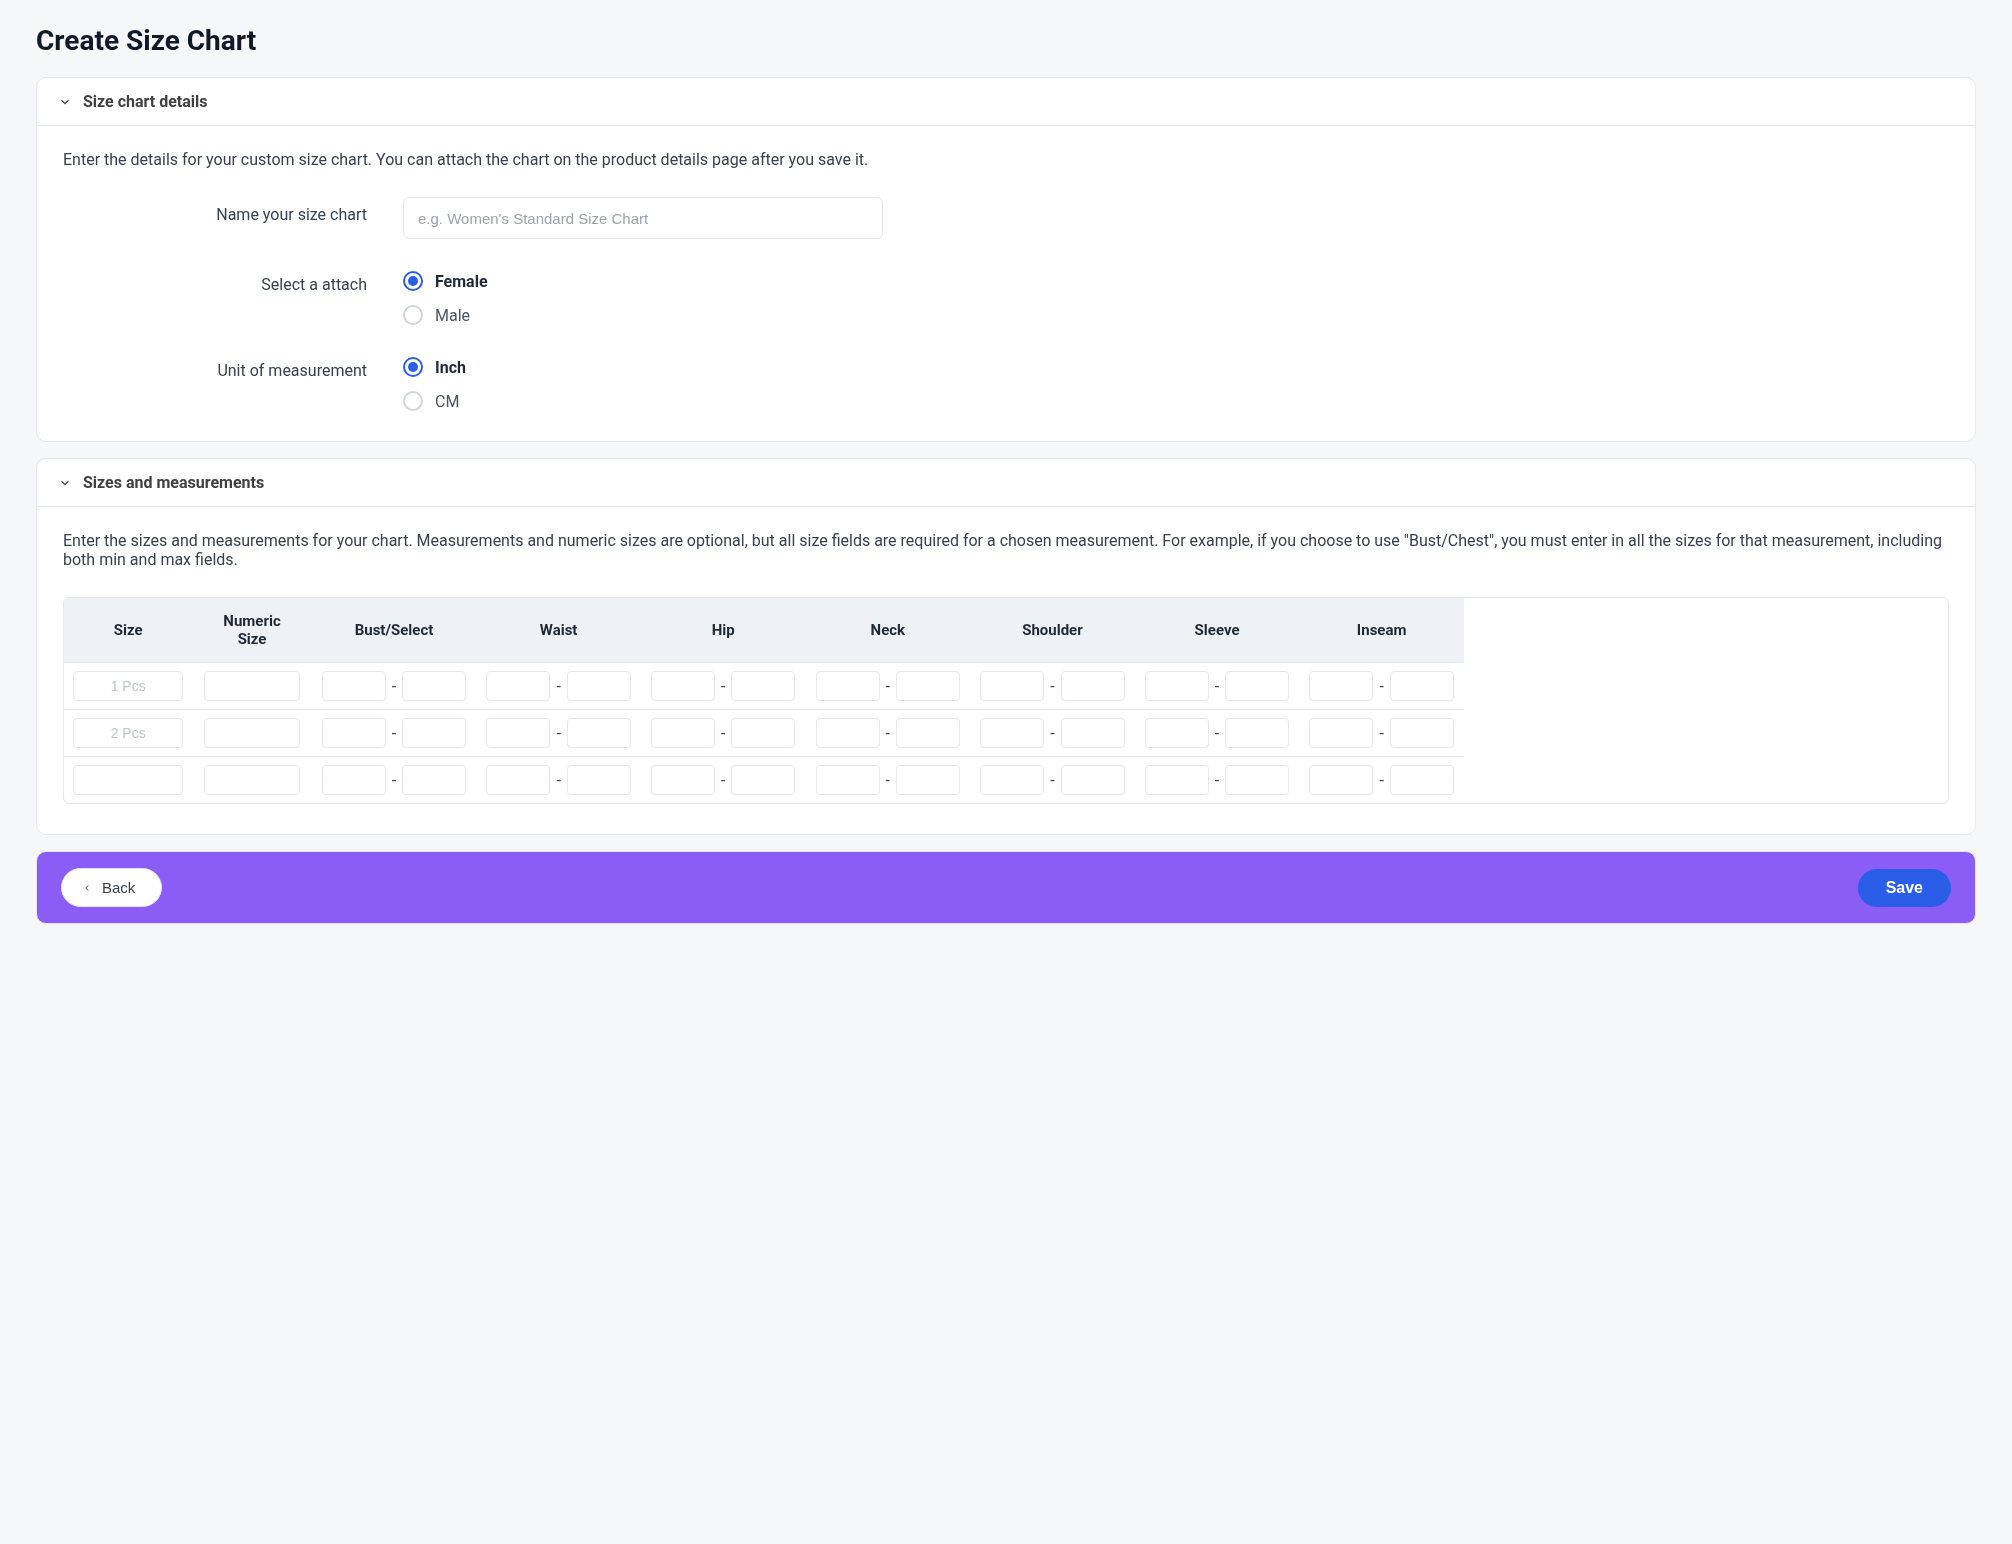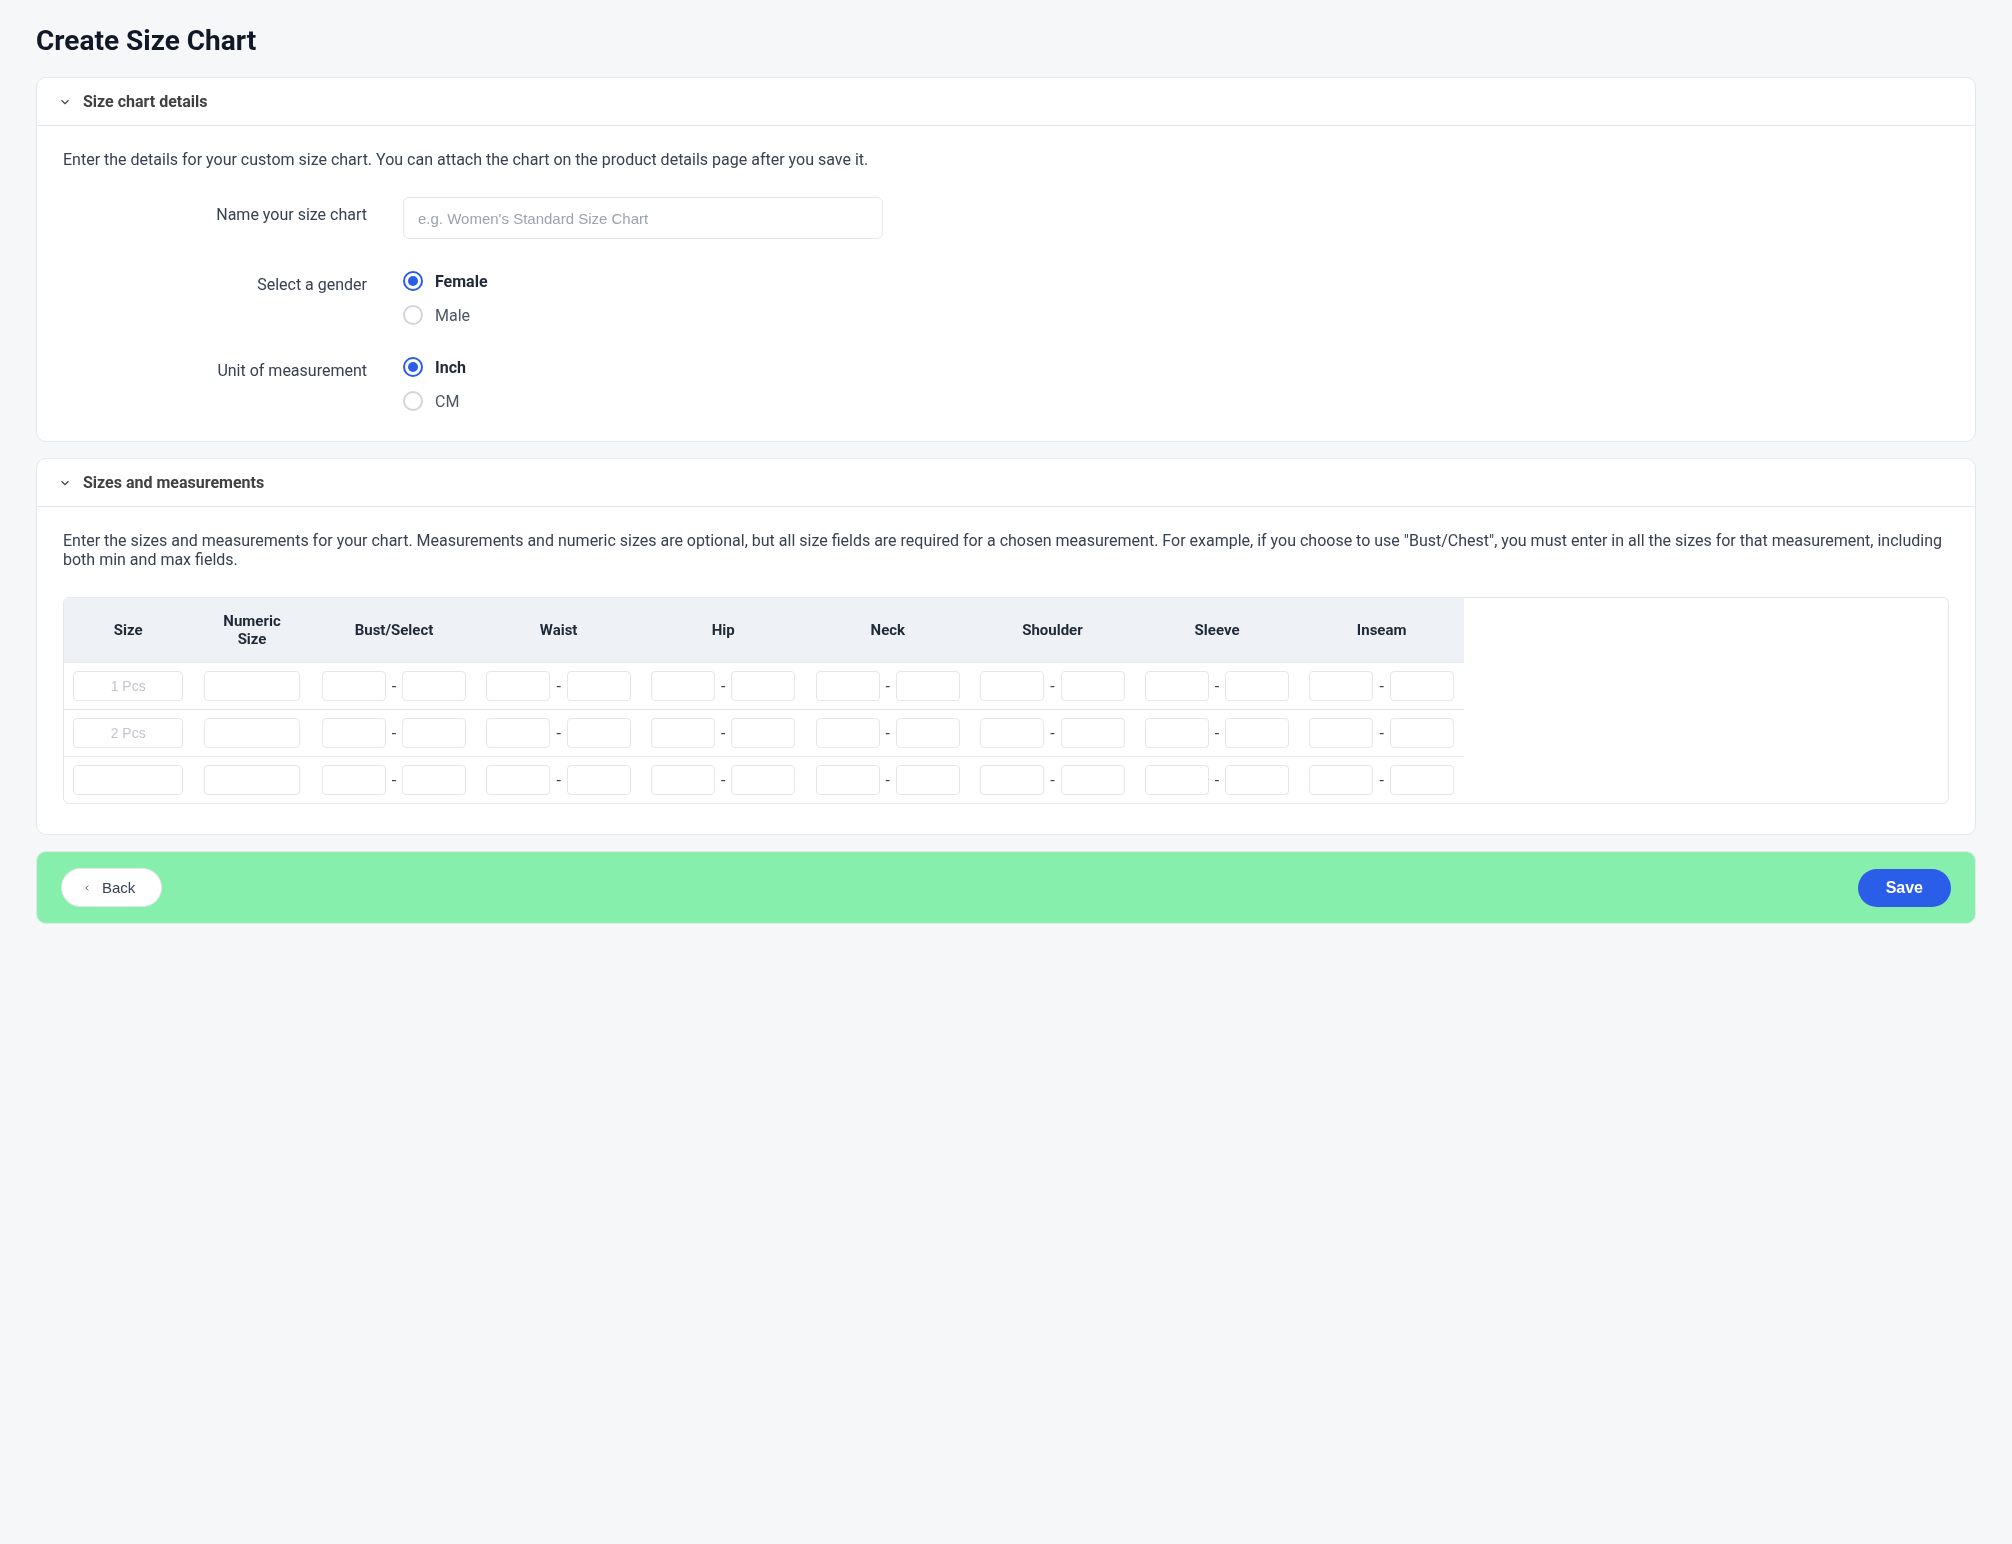--- a/index.html
+++ b/index.html
@@ -133,21 +133,21 @@
     background: #fff;
   }
   .cell-input.wide { width: 110px; }
   .cell-input::placeholder { color: #c1c5cc; letter-spacing: 0; }
   .range-cell { display: inline-flex; align-items: center; gap: 6px; }
   .range-cell .cell-input { width: 64px; }
   .range-dash { color: #374151; }
 
   
   .footer-bar {
-    background: #86efac;
+    background: #8b5cf6;
     border: 1px solid #e5e7eb;
     border-radius: 10px;
     padding: 16px 24px;
     display: flex;
     align-items: center;
     justify-content: space-between;
   }
   .btn-back {
     border: 1px solid #e5e7eb;
     background: #fff;
@@ -190,21 +190,21 @@
     <p class="intro-text">Enter the details for your custom size chart. You can attach the chart on the product details page after you save it.</p>
 
     <div class="form-row">
       <div class="form-label-col">Name your size chart</div>
       <div class="form-input-col">
         <input type="text" class="text-input" placeholder="e.g. Women's Standard Size Chart" style="">
       </div>
     </div>
 
     <div class="form-row">
-      <div class="form-label-col">Select a gender</div>
+      <div class="form-label-col">Select a attach</div>
       <div class="form-input-col">
         <div class="radio-group" id="gender-group">
             <div class="radio-item selected">
               <span class="radio-outer">
                 <span class="radio-inner"></span>
               </span>
               <span class="radio-label">Female</span>
             </div>
             <div class="radio-item">
               <span class="radio-outer">

